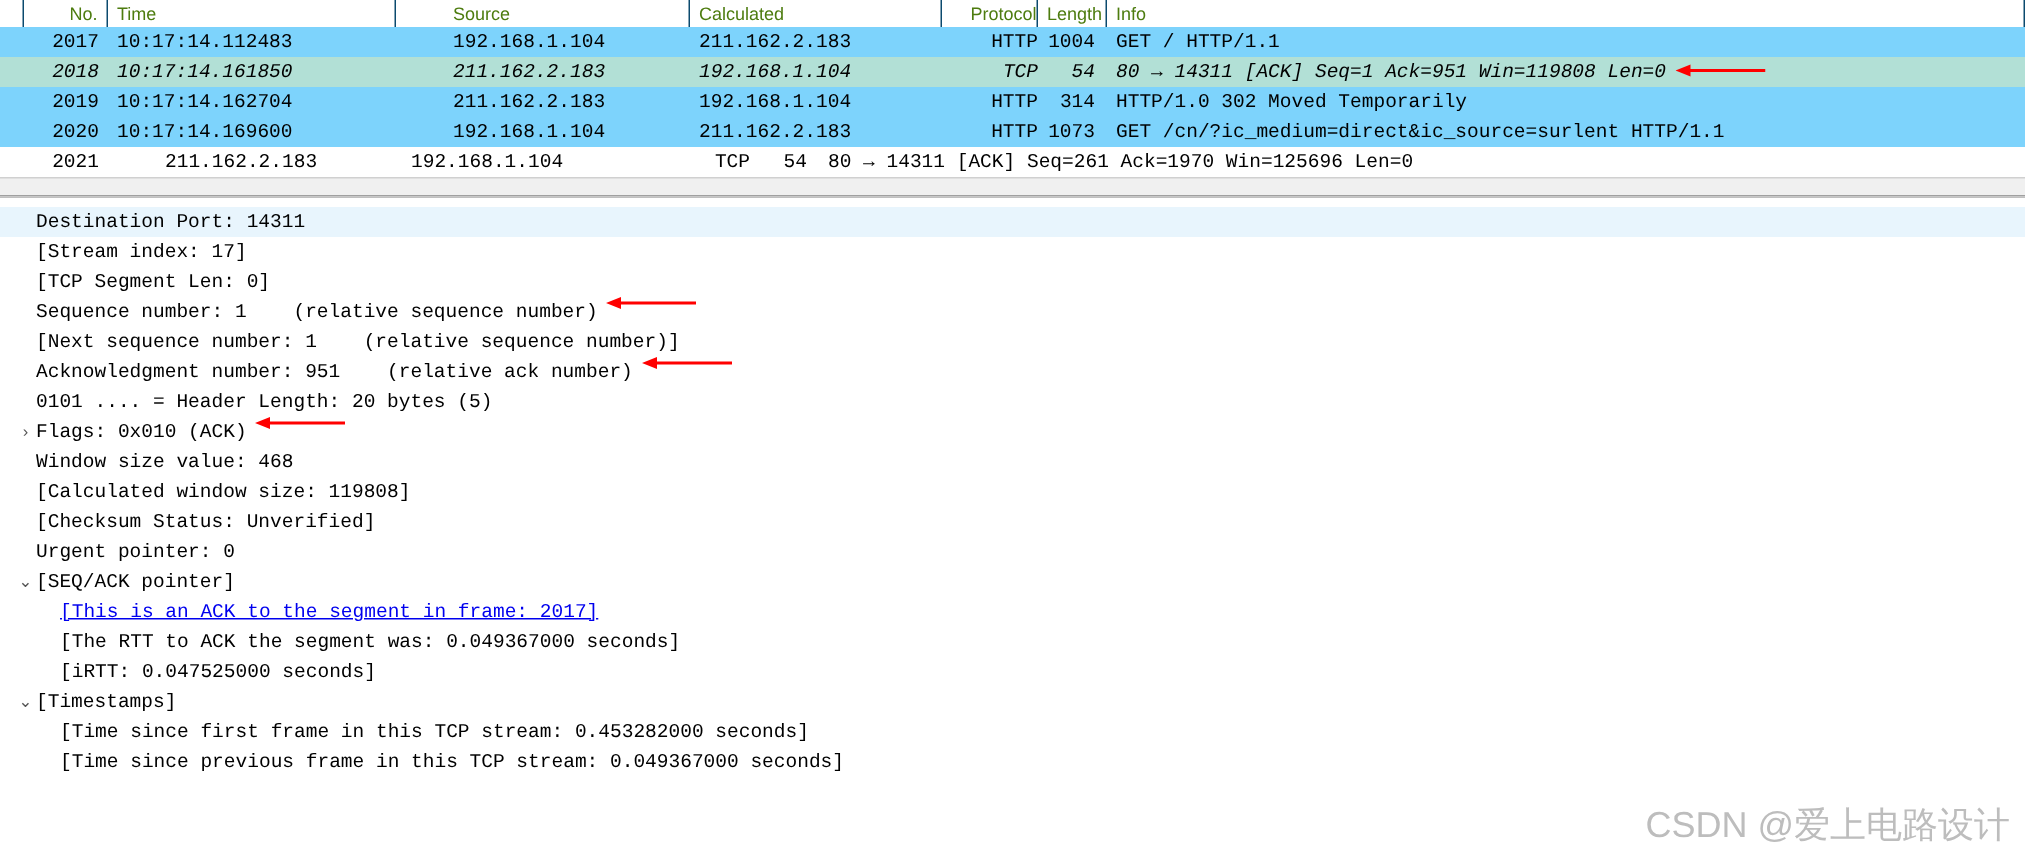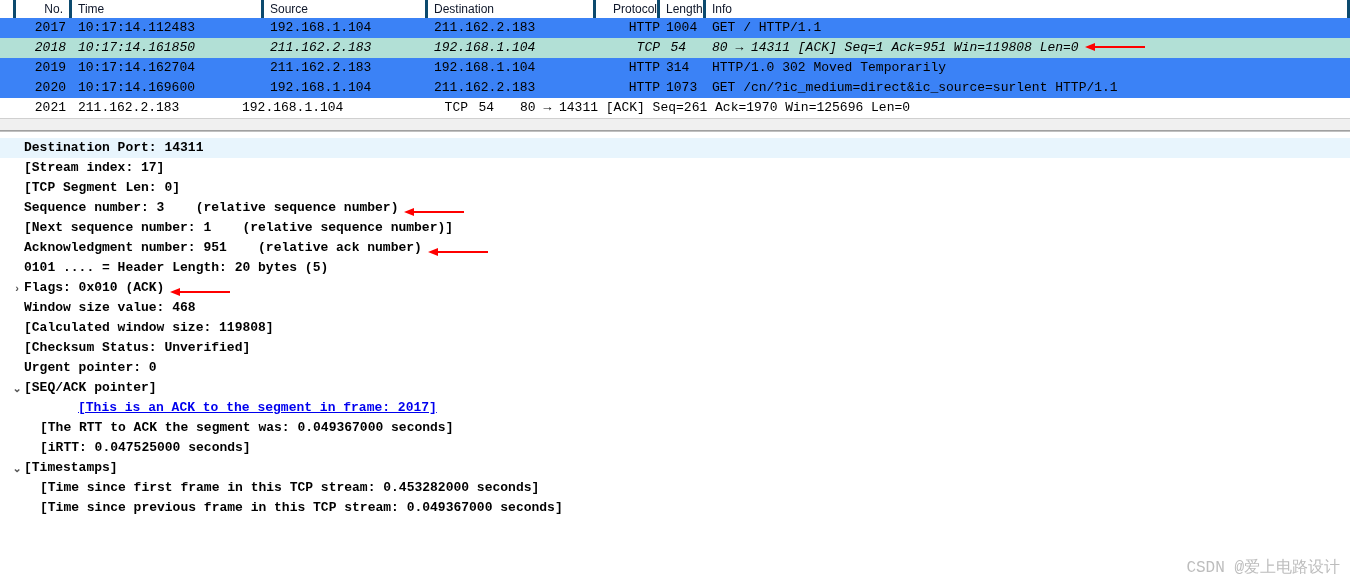--- a/index.html
+++ b/index.html
@@ -19,47 +19,47 @@
     border-bottom: 1px solid #a0a0a0;
   }
   .packet-list-header {
     display: flex;
     height: 18px;
     font-family: "Segoe UI", Arial, sans-serif;
     font-size: 12px;
     background: #ffffff;
   }
   .packet-list-header .col {
-    border-right: 3px solid #0c4a6e;
+    border-right: 1px solid #0c4a6e;
     padding-left: 6px;
     line-height: 18px;
-    color: #0f172a;
+    color: #4d7c0f;
     white-space: nowrap;
     overflow: hidden;
   }
   .packet-list-body .row {
     display: flex;
     height: 20px;
     line-height: 20px;
   }
   .packet-list-body .cell {
     padding-left: 6px;
     white-space: nowrap;
     overflow: hidden;
   }
-  .row.green    { background: #3b82f6; }
+  .row.green    { background: #7dd3fc; }
   .row.selected { background: #b2e0d6; font-style: italic; }
 
   .c-mark   { width: 16px; }
   .c-no     { width: 56px; text-align: right; padding-right: 6px; }
   .c-time   { width: 192px; }
-  .c-src    { width: 164px; }
+  .c-src    { width: 164px; margin-left: 32px; }
   .c-dst    { width: 168px; }
   .c-proto  { width: 64px; text-align: right; }
-  .c-len    { width: 46px; text-align: right; padding-right: 20px;}
+  .c-len    { width: 46px; text-align: right; padding-right: 8px;}
   .c-info   { flex: 1; }
 
   .arrow-red {
     display: inline-block;
     vertical-align: middle;
     margin-left: 6px;
     position: relative;
     top: -1px;
   }
   .arrow-red svg { display: block; }
@@ -72,60 +72,58 @@
     position: relative;
   }
 
   
   .details-pane {
     padding-top: 6px;
     border-top: 1px solid #c0c0c0;
   }
   .detail-line {
     display: flex;
-    align-items: flex-end;
+    align-items: flex-start;
     height: 20px;
     line-height: 20px;
     white-space: pre;
-    font-weight: bold;
   }
   .detail-line.hl { background: #e8f5fd; }
   .exp {
     width: 14px;
     text-align: center;
     font-family: Arial, sans-serif;
     font-size: 11px;
     color: #555;
   }
   .link {
     color: #0000ee;
     text-decoration: underline;
-    margin-left: 38px;
   }
 
   .watermark {
     position: absolute;
     right: 10px;
-    bottom: 0;
+    bottom: 12px;
     color: #bdbdbd;
-    font-family: Liberation Mono, monospace;
-    font-size: 16px;
+    font-family: Liberation Sans, sans-serif;
+    font-size: 24px;
     pointer-events: none;
   }
 </style>
 </head>
 <body>
 
 <div class="packet-list">
   <div class="packet-list-header">
     <div class="col c-mark"></div>
     <div class="col c-no">No.</div>
     <div class="col c-time">Time</div>
     <div class="col c-src">Source</div>
-    <div class="col c-dst">Destination</div>
+    <div class="col c-dst">Calculated</div>
     <div class="col c-proto">Protocol</div>
     <div class="col c-len">Length</div>
     <div class="col c-info">Info</div>
   </div>
   <div class="packet-list-body" id="packet-rows">
       <div class="row green">
         <div class="cell c-mark"></div>
         <div class="cell c-no">2017</div>
         <div class="cell c-time">10:17:14.112483</div>
         <div class="cell c-src">192.168.1.104</div>
@@ -177,21 +175,21 @@
         <div class="cell c-info">80 → 14311 [ACK] Seq=261 Ack=1970 Win=125696 Len=0</div>
       </div>
     </div>
   <div class="list-scroll"></div>
 </div>
 
 <div class="details-pane" id="details-pane">
     <div class="detail-line hl"><span class="exp" style="margin-left: 10px;"></span><span>Destination Port: 14311</span></div>
     <div class="detail-line"><span class="exp" style="margin-left: 10px;"></span><span>[Stream index: 17]</span></div>
     <div class="detail-line"><span class="exp" style="margin-left: 10px;"></span><span>[TCP Segment Len: 0]</span></div>
-    <div class="detail-line"><span class="exp" style="margin-left: 10px;"></span><span>Sequence number: 3    (relative sequence number)</span><span class="arrow-red"><svg width="60" height="10">
+    <div class="detail-line"><span class="exp" style="margin-left: 10px;"></span><span>Sequence number: 1    (relative sequence number)</span><span class="arrow-red"><svg width="60" height="10">
           <line x1="60" y1="5" x2="4" y2="5" stroke="#ff0000" stroke-width="2"></line>
           <polygon points="0,5 10,1 10,9" fill="#ff0000"></polygon>
         </svg></span></div>
     <div class="detail-line"><span class="exp" style="margin-left: 10px;"></span><span>[Next sequence number: 1    (relative sequence number)]</span></div>
     <div class="detail-line"><span class="exp" style="margin-left: 10px;"></span><span>Acknowledgment number: 951    (relative ack number)</span><span class="arrow-red"><svg width="60" height="10">
           <line x1="60" y1="5" x2="4" y2="5" stroke="#ff0000" stroke-width="2"></line>
           <polygon points="0,5 10,1 10,9" fill="#ff0000"></polygon>
         </svg></span></div>
     <div class="detail-line"><span class="exp" style="margin-left: 10px;"></span><span>0101 .... = Header Length: 20 bytes (5)</span></div>
     <div class="detail-line"><span class="exp" style="margin-left: 10px;">›</span><span>Flags: 0x010 (ACK)</span><span class="arrow-red"><svg width="60" height="10">

